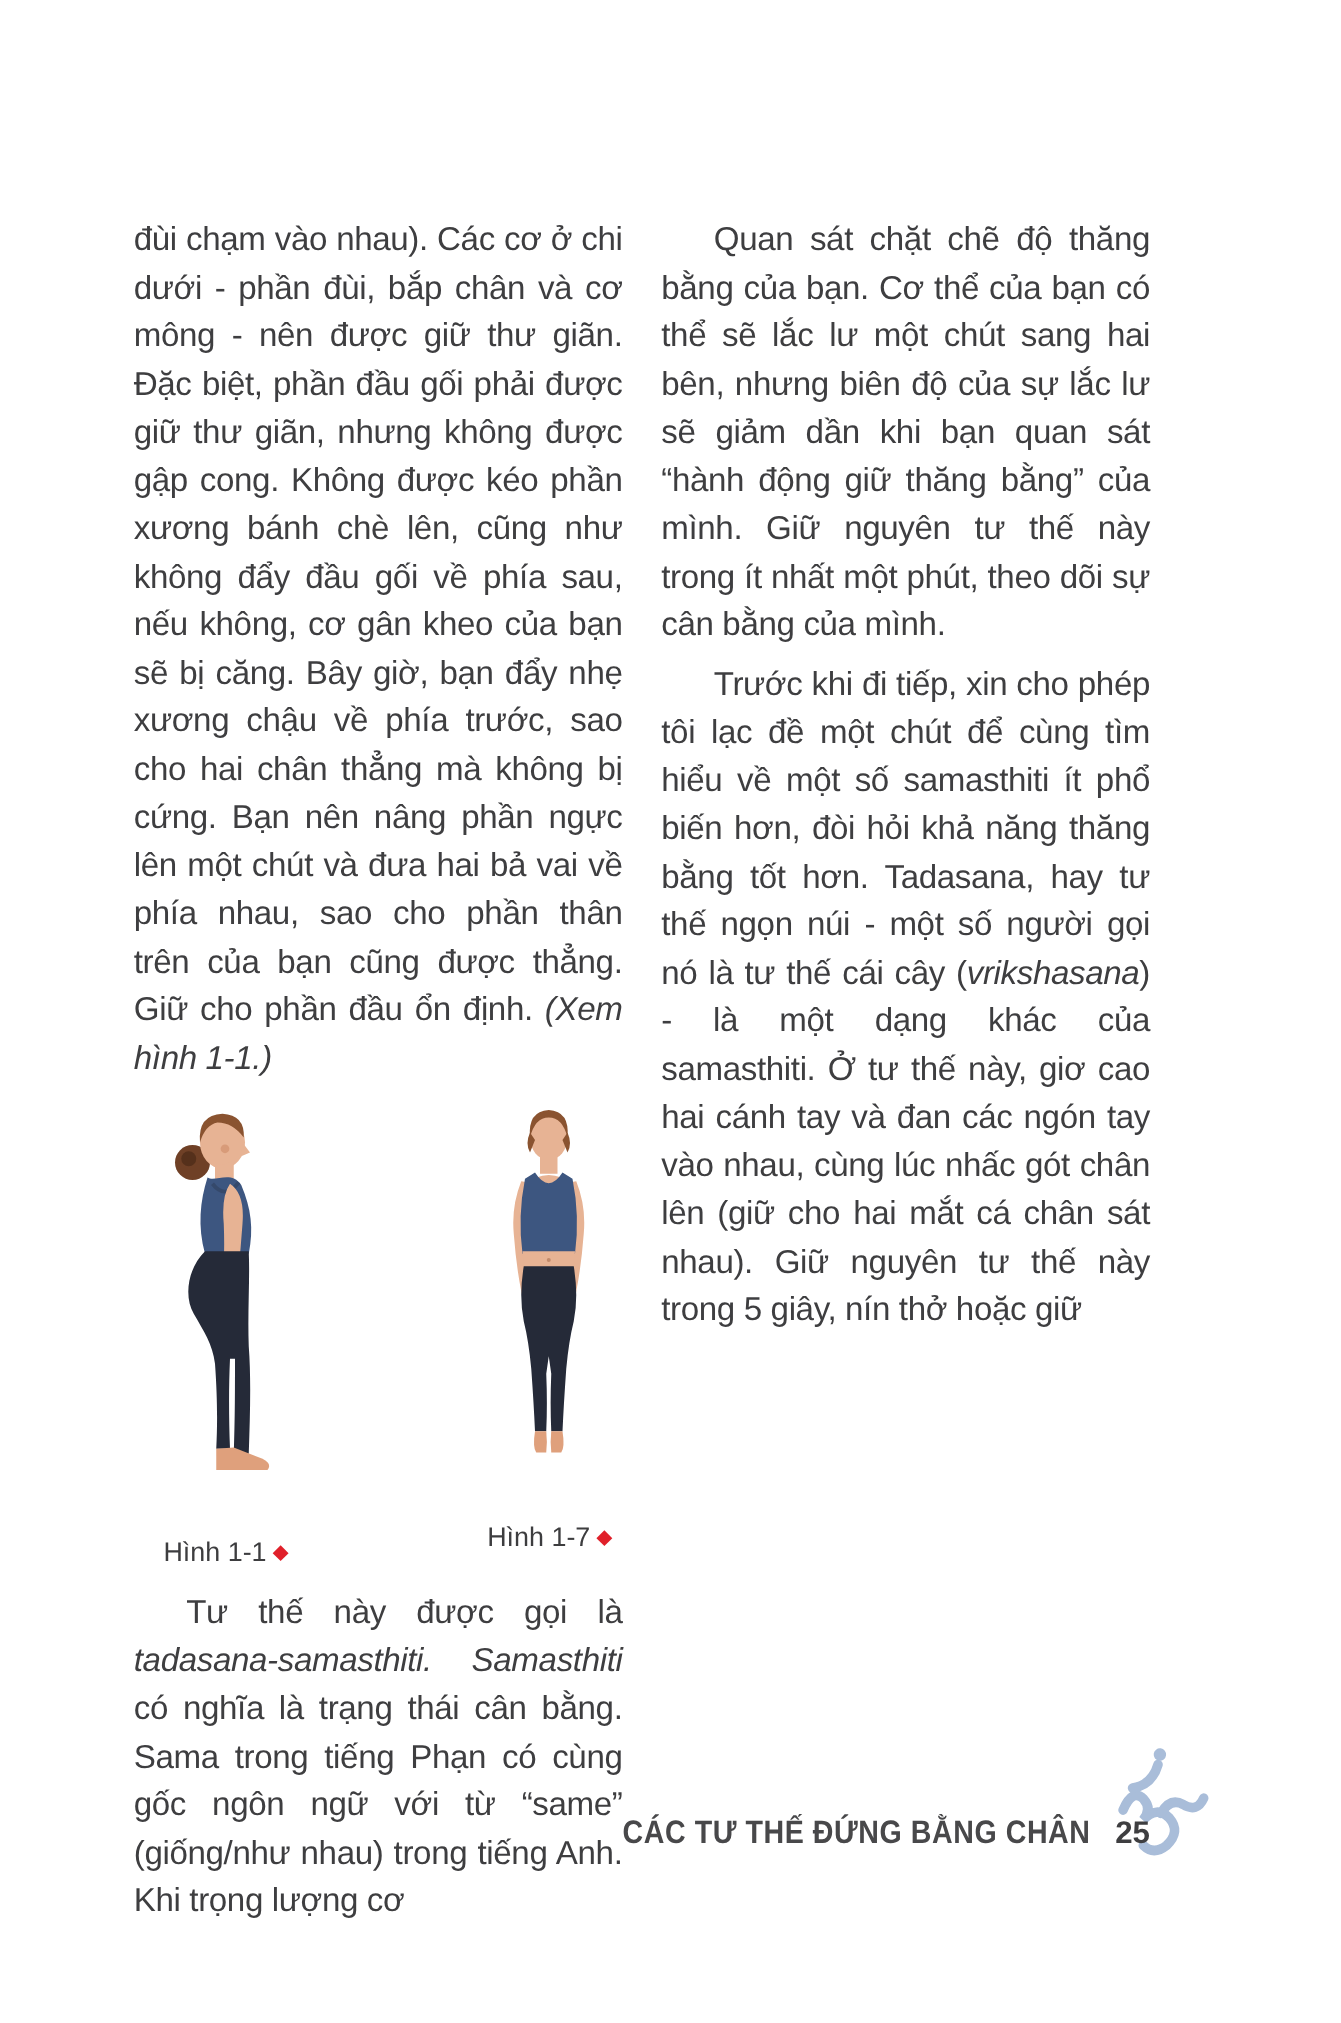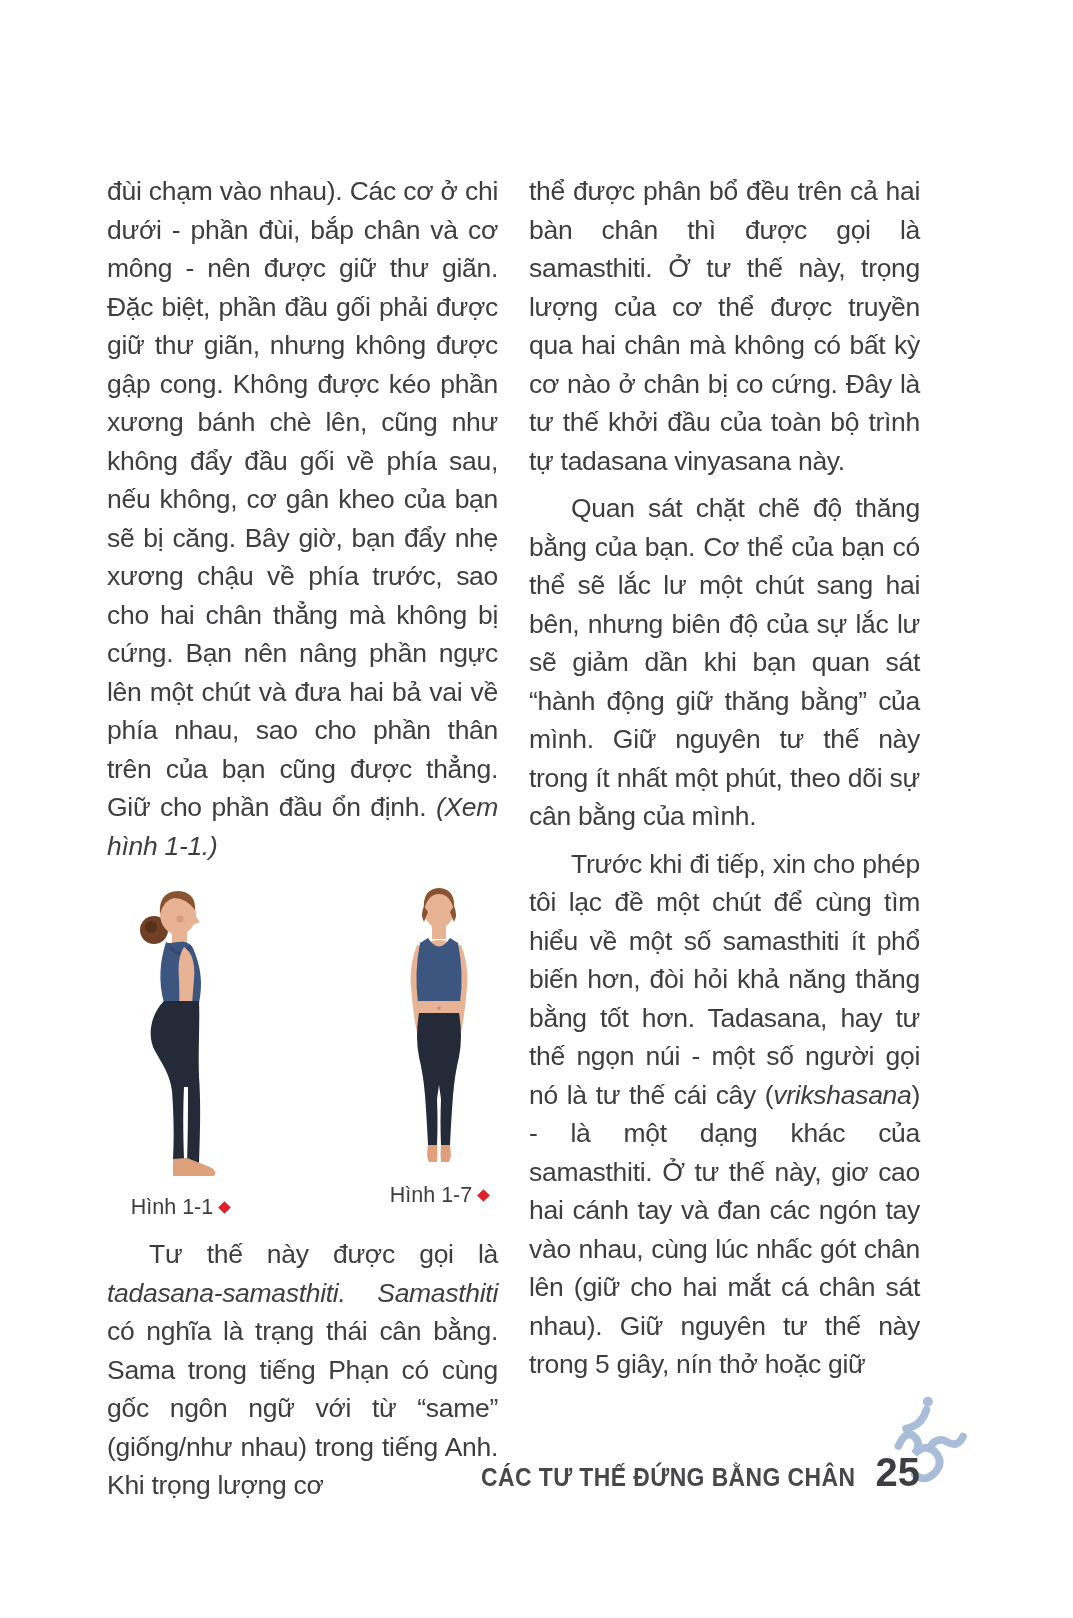--- a/index.html
+++ b/index.html
@@ -21,21 +21,21 @@
   .col p{margin:0 0 9px 0;}
   .col p:last-child{margin-bottom:0;}
   .indent{text-indent:42px;}
   .italic{font-style:italic;}
 
   
   .figure-row{
     display:flex;justify-content:space-between;
     margin:16px 4px 16px 14px;padding:0;
   }
-  .figure{display:flex;flex-direction:column;align-items:center;}
+  .figure{display:flex;flex-direction:column;align-items:center;gap:35px;}
   .figure svg{display:block;}
   .caption{
     margin-top:12px;font-size:21.5px;line-height:24px;
     color:#3d3d3f;letter-spacing:0;text-indent:0;
     display:flex;align-items:center;gap:7px;
   }
   .diamond{
     width:9px;height:9px;background:#e0202a;
     transform:rotate(45deg);display:inline-block;flex:none;
   }
@@ -45,21 +45,21 @@
     position:absolute;left:107px;top:1450px;width:813px;
     display:flex;justify-content:flex-end;align-items:baseline;font-weight:bold;
   }
   .chapter{
     font-size:26px;color:#48484a;letter-spacing:0.5px;
     transform:scaleX(0.88);transform-origin:right bottom;
     display:inline-block;white-space:nowrap;
   }
   .pagenum-wrap{position:relative;margin-left:20px;}
   .pagenum{
-    position:relative;z-index:1;font-size:40px;color:#3e3e40;
+    position:relative;z-index:1;font-size:25px;color:#3e3e40;
     letter-spacing:0;
   }
   .om-icon{
     position:absolute;right:-52px;top:-46px;z-index:0;
     transform:rotate(-38deg);
   }
 </style>
 </head>
 <body>
 
@@ -130,21 +130,20 @@
           <span>Hình 1-7</span>
           <span class="diamond"></span>
         </div>
       </div>
     </div>
 
     <p class="indent"><span>Tư thế này được gọi là </span><span class="italic">tadasana-samasthiti. Samasthiti</span><span> có nghĩa là trạng thái cân bằng. Sama trong tiếng Phạn có cùng gốc ngôn ngữ với từ “same” (giống/như nhau) trong tiếng Anh. Khi trọng lượng cơ</span></p>
   </div>
 
   <div class="col">
-    <p>thể được phân bổ đều trên cả hai bàn chân thì được gọi là samasthiti. Ở tư thế này, trọng lượng của cơ thể được truyền qua hai chân mà không có bất kỳ cơ nào ở chân bị co cứng. Đây là tư thế khởi đầu của toàn bộ trình tự tadasana vinyasana này.</p>
 
 
     <p class="indent">Quan sát chặt chẽ độ thăng bằng của bạn. Cơ thể của bạn có thể sẽ lắc lư một chút sang hai bên, nhưng biên độ của sự lắc lư sẽ giảm dần khi bạn quan sát “hành động giữ thăng bằng” của mình. Giữ nguyên tư thế này trong ít nhất một phút, theo dõi sự cân bằng của mình.</p>
 
     <p class="indent"><span>Trước khi đi tiếp, xin cho phép tôi lạc đề một chút để cùng tìm hiểu về một số samasthiti ít phổ biến hơn, đòi hỏi khả năng thăng bằng tốt hơn. Tadasana, hay tư thế ngọn núi - một số người gọi nó là tư thế cái cây (</span><span class="italic">vrikshasana</span><span>) - là một dạng khác của samasthiti. Ở tư thế này, giơ cao hai cánh tay và đan các ngón tay vào nhau, cùng lúc nhấc gót chân lên (giữ cho hai mắt cá chân sát nhau). Giữ nguyên tư thế này trong 5 giây, nín thở hoặc giữ</span></p>
   </div>
 </div>
 
 <div class="footer">
   <span class="chapter">CÁC TƯ THẾ ĐỨNG BẰNG CHÂN</span>

